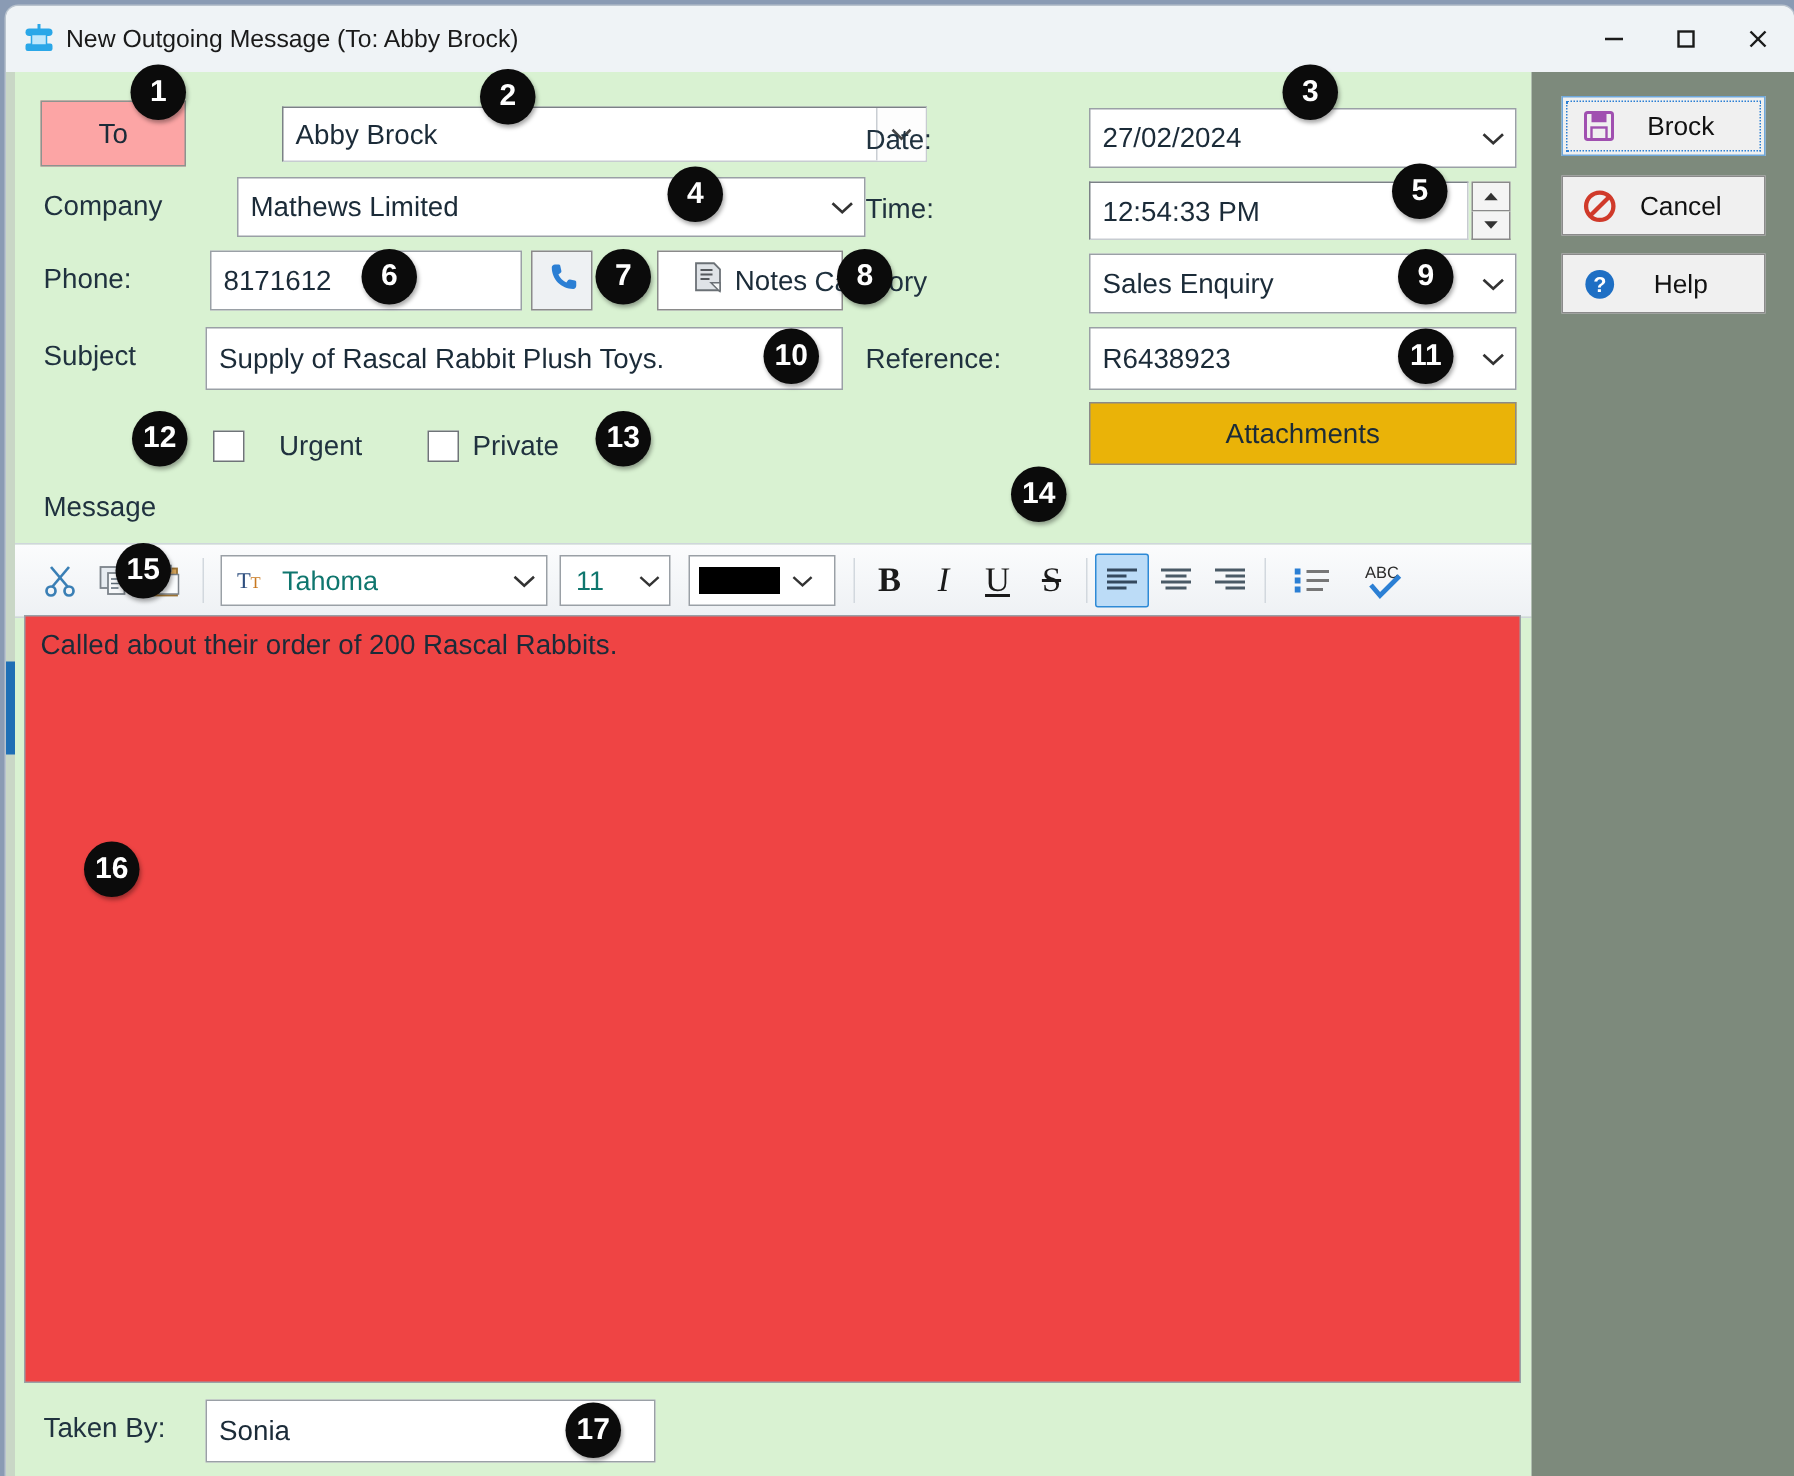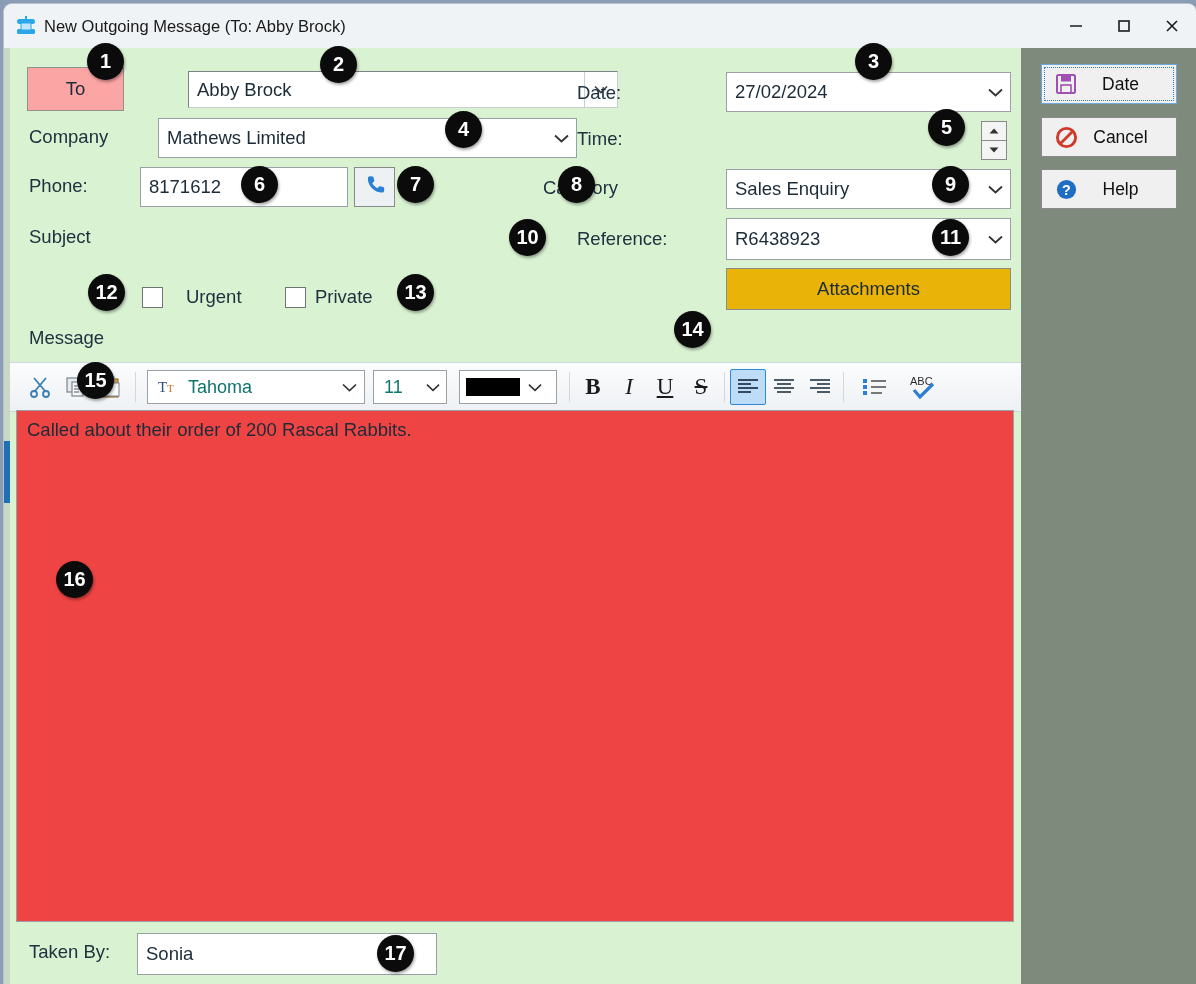--- a/index.html
+++ b/index.html
@@ -335,34 +335,54 @@
       <div class="field" style="left:136px; top:119px; width:208px; height:40px;">
         <div class="val">8171612</div>
       </div>
       <div class="btn" style="left:350px; top:119px; width:41px; height:40px; background:#eef1f3;">
         <span>
           <svg width="22" height="22" viewBox="0 0 24 24">
             <path d="M6.5 2.5c-1.3 0-2.3 1-2.3 2.2 0 8.6 7 15.6 15.6 15.6 1.2 0 2.2-1 2.2-2.3v-2.6c0-.6-.4-1.1-1-1.2l-3.6-.8c-.5-.1-1 .1-1.3.5l-1.3 1.7c-2.5-1.2-4.6-3.3-5.8-5.8l1.7-1.3c.4-.3.6-.8.5-1.3l-.8-3.6c-.1-.6-.6-1-1.2-1z" fill="#2b7fd4"></path>
           </svg>
         </span>
       </div>
+      <div class="btn btn-white" style="left:434px; top:119px; width:124px; height:40px;">
+        <span style="display:flex; align-items:center; gap:8px;">
+          <span>
+            <svg width="20" height="21" viewBox="0 0 20 21">
+              <path d="M2 1.5h12l4 4v14H2z" fill="#dfe3e7" stroke="#6b7176" stroke-width="1.2"></path>
+              <line x1="5" y1="6" x2="13" y2="6" stroke="#55595d" stroke-width="1.3"></line>
+              <line x1="5" y1="9" x2="13" y2="9" stroke="#55595d" stroke-width="1.3"></line>
+              <line x1="5" y1="12" x2="11" y2="12" stroke="#55595d" stroke-width="1.3"></line>
+              <path d="M12 14.5h6v6z" fill="#f3f5f6" stroke="#6b7176" stroke-width="1"></path>
+            </svg>
+          </span>
+          <span>Notes</span>
+        </span>
+      </div>
 
       <div class="lbl" style="left:25px; top:178px;">Subject</div>
+      <div class="field" style="left:133px; top:170px; width:425px; height:42px;">
+        <div class="val">Supply of Rascal Rabbit Plush Toys.</div>
+      </div>
 
       <div class="lbl" style="left:573px; top:34px;">Date:</div>
       <div class="field" style="left:722px; top:24px; width:285px; height:40px;">
         <div class="val">27/02/2024</div>
         <div class="caret">
           <svg width="15" height="9" viewBox="0 0 15 9">
               <polyline points="1,1.5 7.5,7.5 14,1.5" fill="none" stroke="#333" stroke-width="1.8"></polyline>
             </svg>
         </div>
       </div>
 
       <div class="lbl" style="left:573px; top:80px;">Time:</div>
+      <div class="field sunken" style="left:722px; top:73px; width:253px; height:39px;">
+        <div class="val">12:54:33 PM</div>
+      </div>
       <div class="spinner" style="left:977px; top:73px; height:39px;">
         <div>
           <svg width="10" height="6" viewBox="0 0 10 6">
               <polygon points="5,0.5 9.5,5.5 0.5,5.5" fill="#333"></polygon>
             </svg>
         </div>
         <div>
           <svg width="10" height="6" viewBox="0 0 10 6">
               <polygon points="5,5.5 0.5,0.5 9.5,0.5" fill="#333"></polygon>
             </svg>
@@ -531,21 +551,21 @@
 
     <div class="side-area">
       <div class="side-btn focused" style="top:16px;">
         <span class="sb-icon">
           <svg width="22" height="22" viewBox="0 0 22 22">
             <rect x="2" y="2" width="18" height="18" rx="1.5" fill="none" stroke="#a050b0" stroke-width="2"></rect>
             <rect x="6" y="2.5" width="10" height="6" fill="#a050b0"></rect>
             <rect x="6" y="12" width="10" height="8" fill="none" stroke="#a050b0" stroke-width="1.6"></rect>
           </svg>
         </span>
-        <span class="sb-label">Date</span>
+        <span class="sb-label">Brock</span>
       </div>
       <div class="side-btn" style="top:69px;">
         <span class="sb-icon">
           <svg width="23" height="23" viewBox="0 0 24 24">
             <circle cx="12" cy="12" r="9.5" fill="none" stroke="#d03a2a" stroke-width="3"></circle>
             <line x1="5.5" y1="18.5" x2="18.5" y2="5.5" stroke="#d03a2a" stroke-width="3"></line>
           </svg>
         </span>
         <span class="sb-label">Cancel</span>
       </div>

